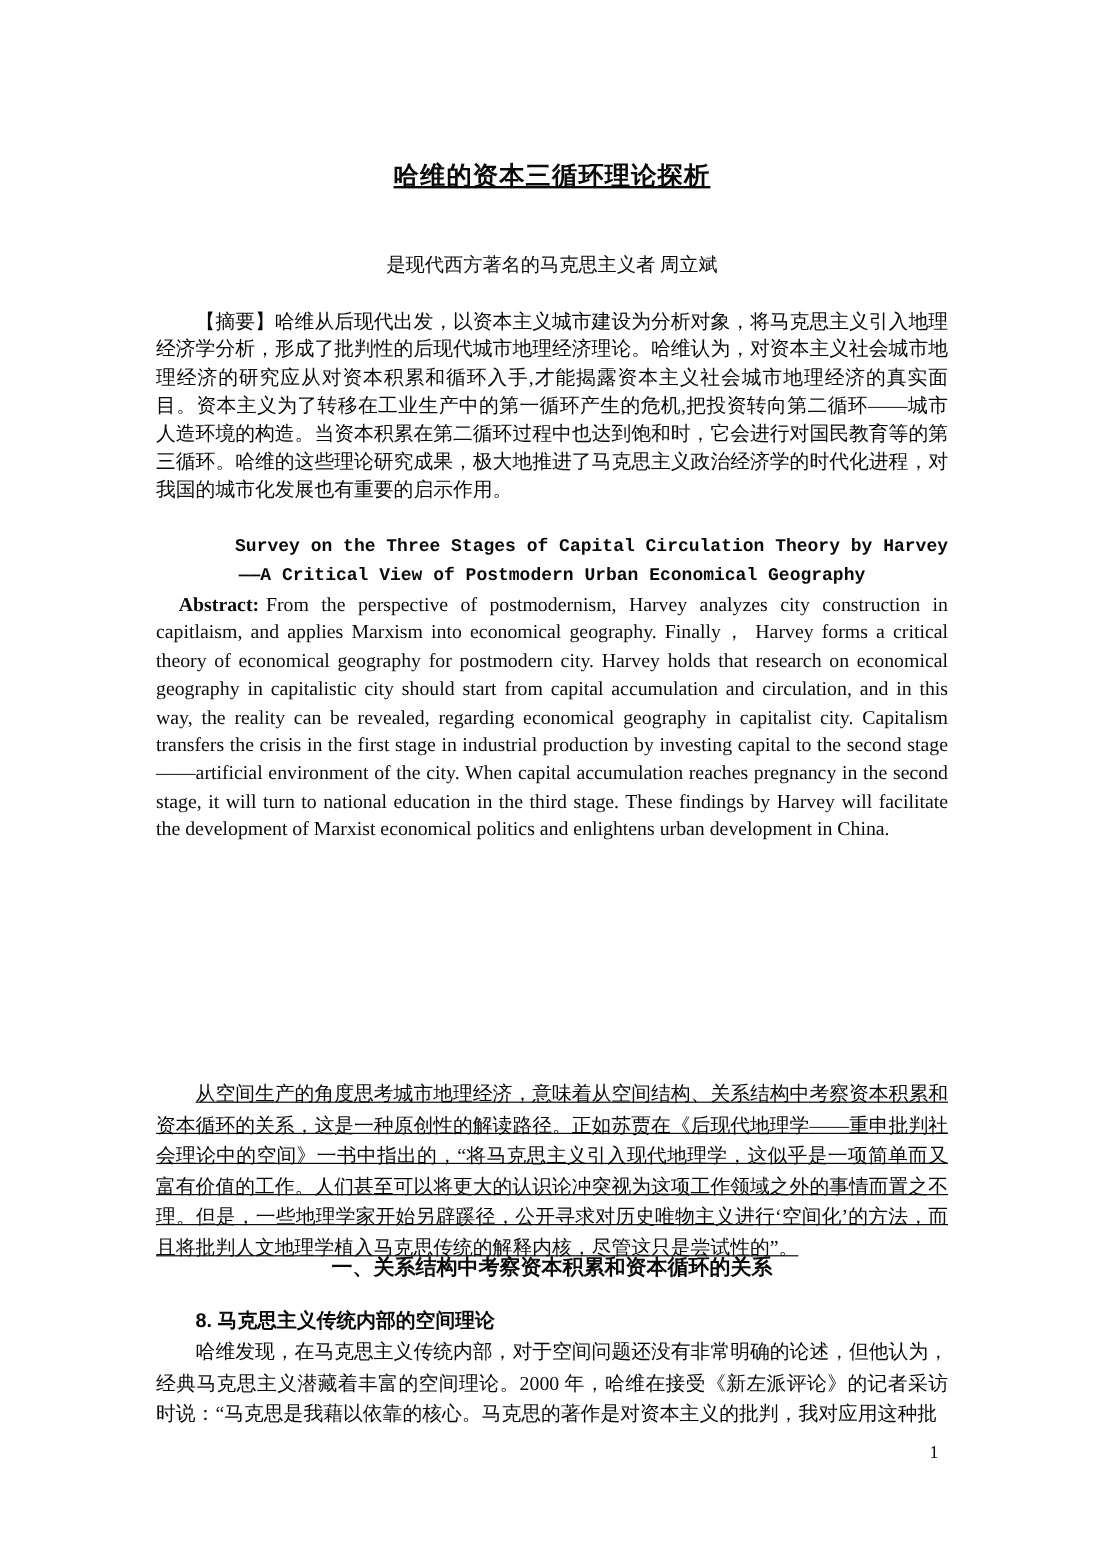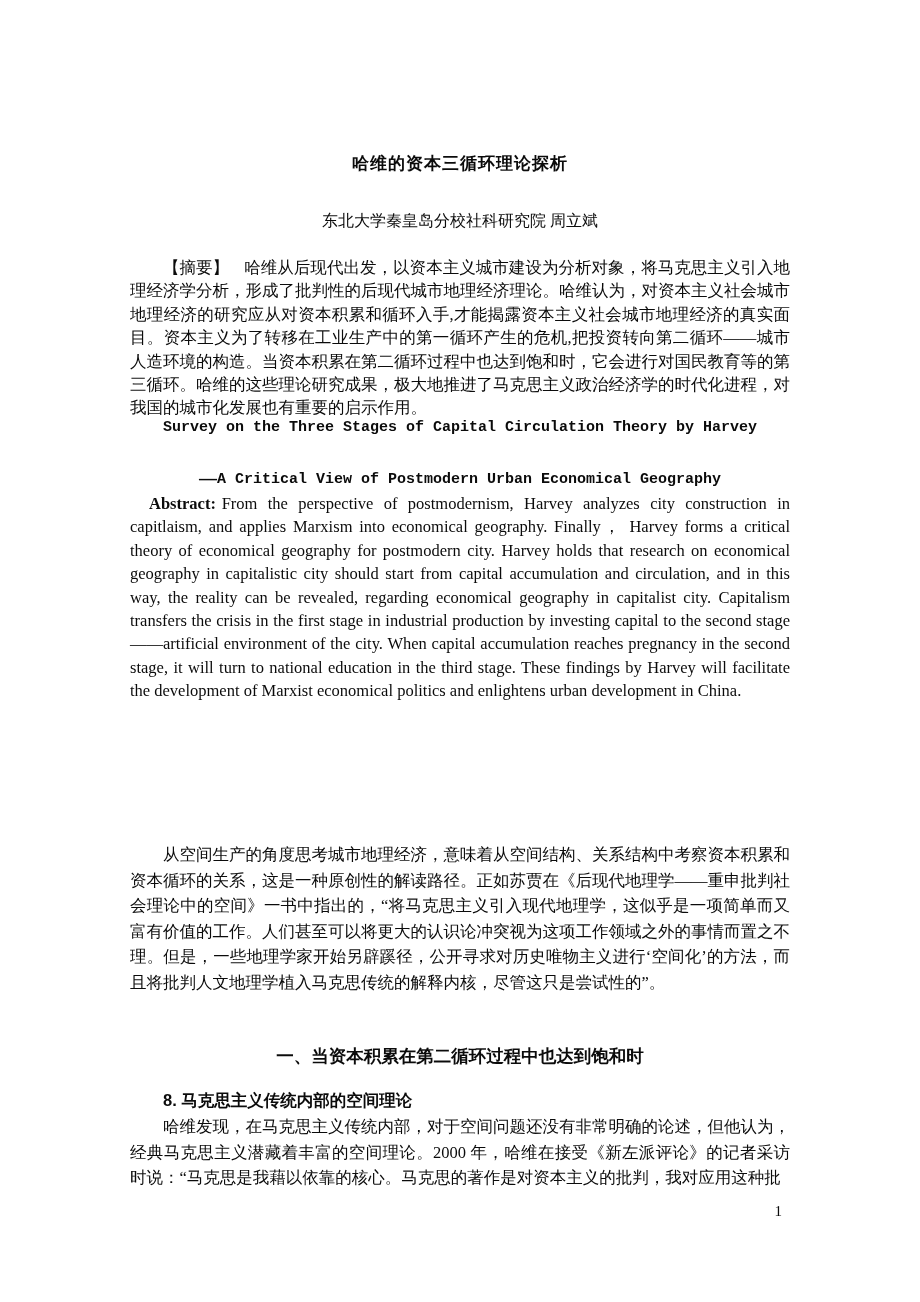--- a/index.html
+++ b/index.html
@@ -13,63 +13,63 @@
   }
   .block{position:absolute;left:130px;width:660px;margin:0;}
   .center{text-align:center;}
   .justify{text-align:justify;}
   .indent{text-indent:2em;}
   .cjk-abs{font-size:16.5px;line-height:23.4px;}
   .cjk-body{font-size:16.5px;line-height:25.5px;}
   .en-abs{font-size:16.5px;line-height:23.4px;}
   .hei{font-family:"Liberation Sans","DejaVu Sans",sans-serif;font-weight:bold;}
   .mono{font-family:"Liberation Mono","DejaVu Sans Mono",monospace;font-weight:bold;}
-  .doc-title{top:152px;font-size:17px;letter-spacing:1px;}
+  .doc-title{top:132px;font-size:21px;letter-spacing:1px;text-decoration:underline;}
   .doc-subtitle{top:186px;font-size:17px;text-align:right;padding-right:60px;box-sizing:border-box;}
   .doc-author{top:211px;font-size:16px;}
   .abs-cn{top:256px;}
   .kw-cn{top:420px;}
-  .title-en{top:416px;font-size:15px;line-height:23.4px;}
+  .title-en{top:444px;font-size:15px;line-height:23.4px;text-align:right;}
   .subtitle-en{top:468px;font-size:15px;line-height:23.4px;}
   .abs-en{top:492px;}
   .kw-en{top:722px;}
   .para1{top:814px;}
-  .para2{top:842px;}
+  .para2{top:899px;text-decoration:underline;}
   .sec1{top:1044px;font-size:17.5px;}
   .subsec1{top:1090px;font-size:16.5px;text-indent:2em;}
   .para3{top:1114px;font-family:Liberation Serif, serif;}
   .label-en{font-weight:bold;margin-right:0.35em;margin-left:19px;}
-  .label-cn{margin-right:15px;}
+  .label-cn{margin-right:0;}
   .kw-label-cn{margin-right:0.3em;}
   .page-num{top:1203px;text-align:right;padding-right:8px;box-sizing:border-box;font-size:15px;}
 </style>
 </head>
 <body>
 
 <div class="page">
 
   <h1 class="block center hei doc-title">哈维的资本三循环理论探析</h1>
 
 
-  <div class="block center doc-author">东北大学秦皇岛分校社科研究院 周立斌</div>
+  <div class="block center doc-author">是现代西方著名的马克思主义者 周立斌</div>
 
   <p class="block justify indent cjk-abs abs-cn"><span class="label-cn">【摘要】</span><span>哈维从后现代出发，以资本主义城市建设为分析对象，将马克思主义引入地理经济学分析，形成了批判性的后现代城市地理经济理论。哈维认为，对资本主义社会城市地理经济的研究应从对资本积累和循环入手,才能揭露资本主义社会城市地理经济的真实面目。资本主义为了转移在工业生产中的第一循环产生的危机,把投资转向第二循环——城市人造环境的构造。当资本积累在第二循环过程中也达到饱和时，它会进行对国民教育等的第三循环。哈维的这些理论研究成果，极大地推进了马克思主义政治经济学的时代化进程，对我国的城市化发展也有重要的启示作用。</span></p>
 
 
   <div class="block center mono title-en">Survey on the Three Stages of Capital Circulation Theory by Harvey</div>
 
   <div class="block center mono subtitle-en">——A Critical View of Postmodern Urban Economical Geography</div>
 
   <p class="block justify en-abs abs-en"><span class="label-en">Abstract:</span><span>From the perspective of postmodernism, Harvey analyzes city construction in capitlaism, and applies Marxism into economical geography. Finally， Harvey forms a critical theory of economical geography for postmodern city. Harvey holds that research on economical geography in capitalistic city should start from capital accumulation and circulation, and in this way, the reality can be revealed, regarding economical geography in capitalist city. Capitalism transfers the crisis in the first stage in industrial production by investing capital to the second stage——artificial environment of the city. When capital accumulation reaches pregnancy in the second stage, it will turn to national education in the third stage. These findings by Harvey will facilitate the development of Marxist economical politics and enlightens urban development in China.</span></p>
 
 
 
   <p class="block justify indent cjk-body para2">从空间生产的角度思考城市地理经济，意味着从空间结构、关系结构中考察资本积累和资本循环的关系，这是一种原创性的解读路径。正如苏贾在《后现代地理学——重申批判社会理论中的空间》一书中指出的，“将马克思主义引入现代地理学，这似乎是一项简单而又富有价值的工作。人们甚至可以将更大的认识论冲突视为这项工作领域之外的事情而置之不理。但是，一些地理学家开始另辟蹊径，公开寻求对历史唯物主义进行‘空间化’的方法，而且将批判人文地理学植入马克思传统的解释内核，尽管这只是尝试性的”。</p>
 
-  <h2 class="block center hei sec1">一、当资本积累在第二循环过程中也达到饱和时</h2>
+  <h2 class="block center hei sec1">一、关系结构中考察资本积累和资本循环的关系</h2>
 
   <h3 class="block hei subsec1">8. 马克思主义传统内部的空间理论</h3>
 
   <p class="block justify indent cjk-body para3">哈维发现，在马克思主义传统内部，对于空间问题还没有非常明确的论述，但他认为，经典马克思主义潜藏着丰富的空间理论。2000 年，哈维在接受《新左派评论》的记者采访时说：“马克思是我藉以依靠的核心。马克思的著作是对资本主义的批判，我对应用这种批</p>
 
   <div class="block page-num">1</div>
 
 </div>
 
 </body></html>

